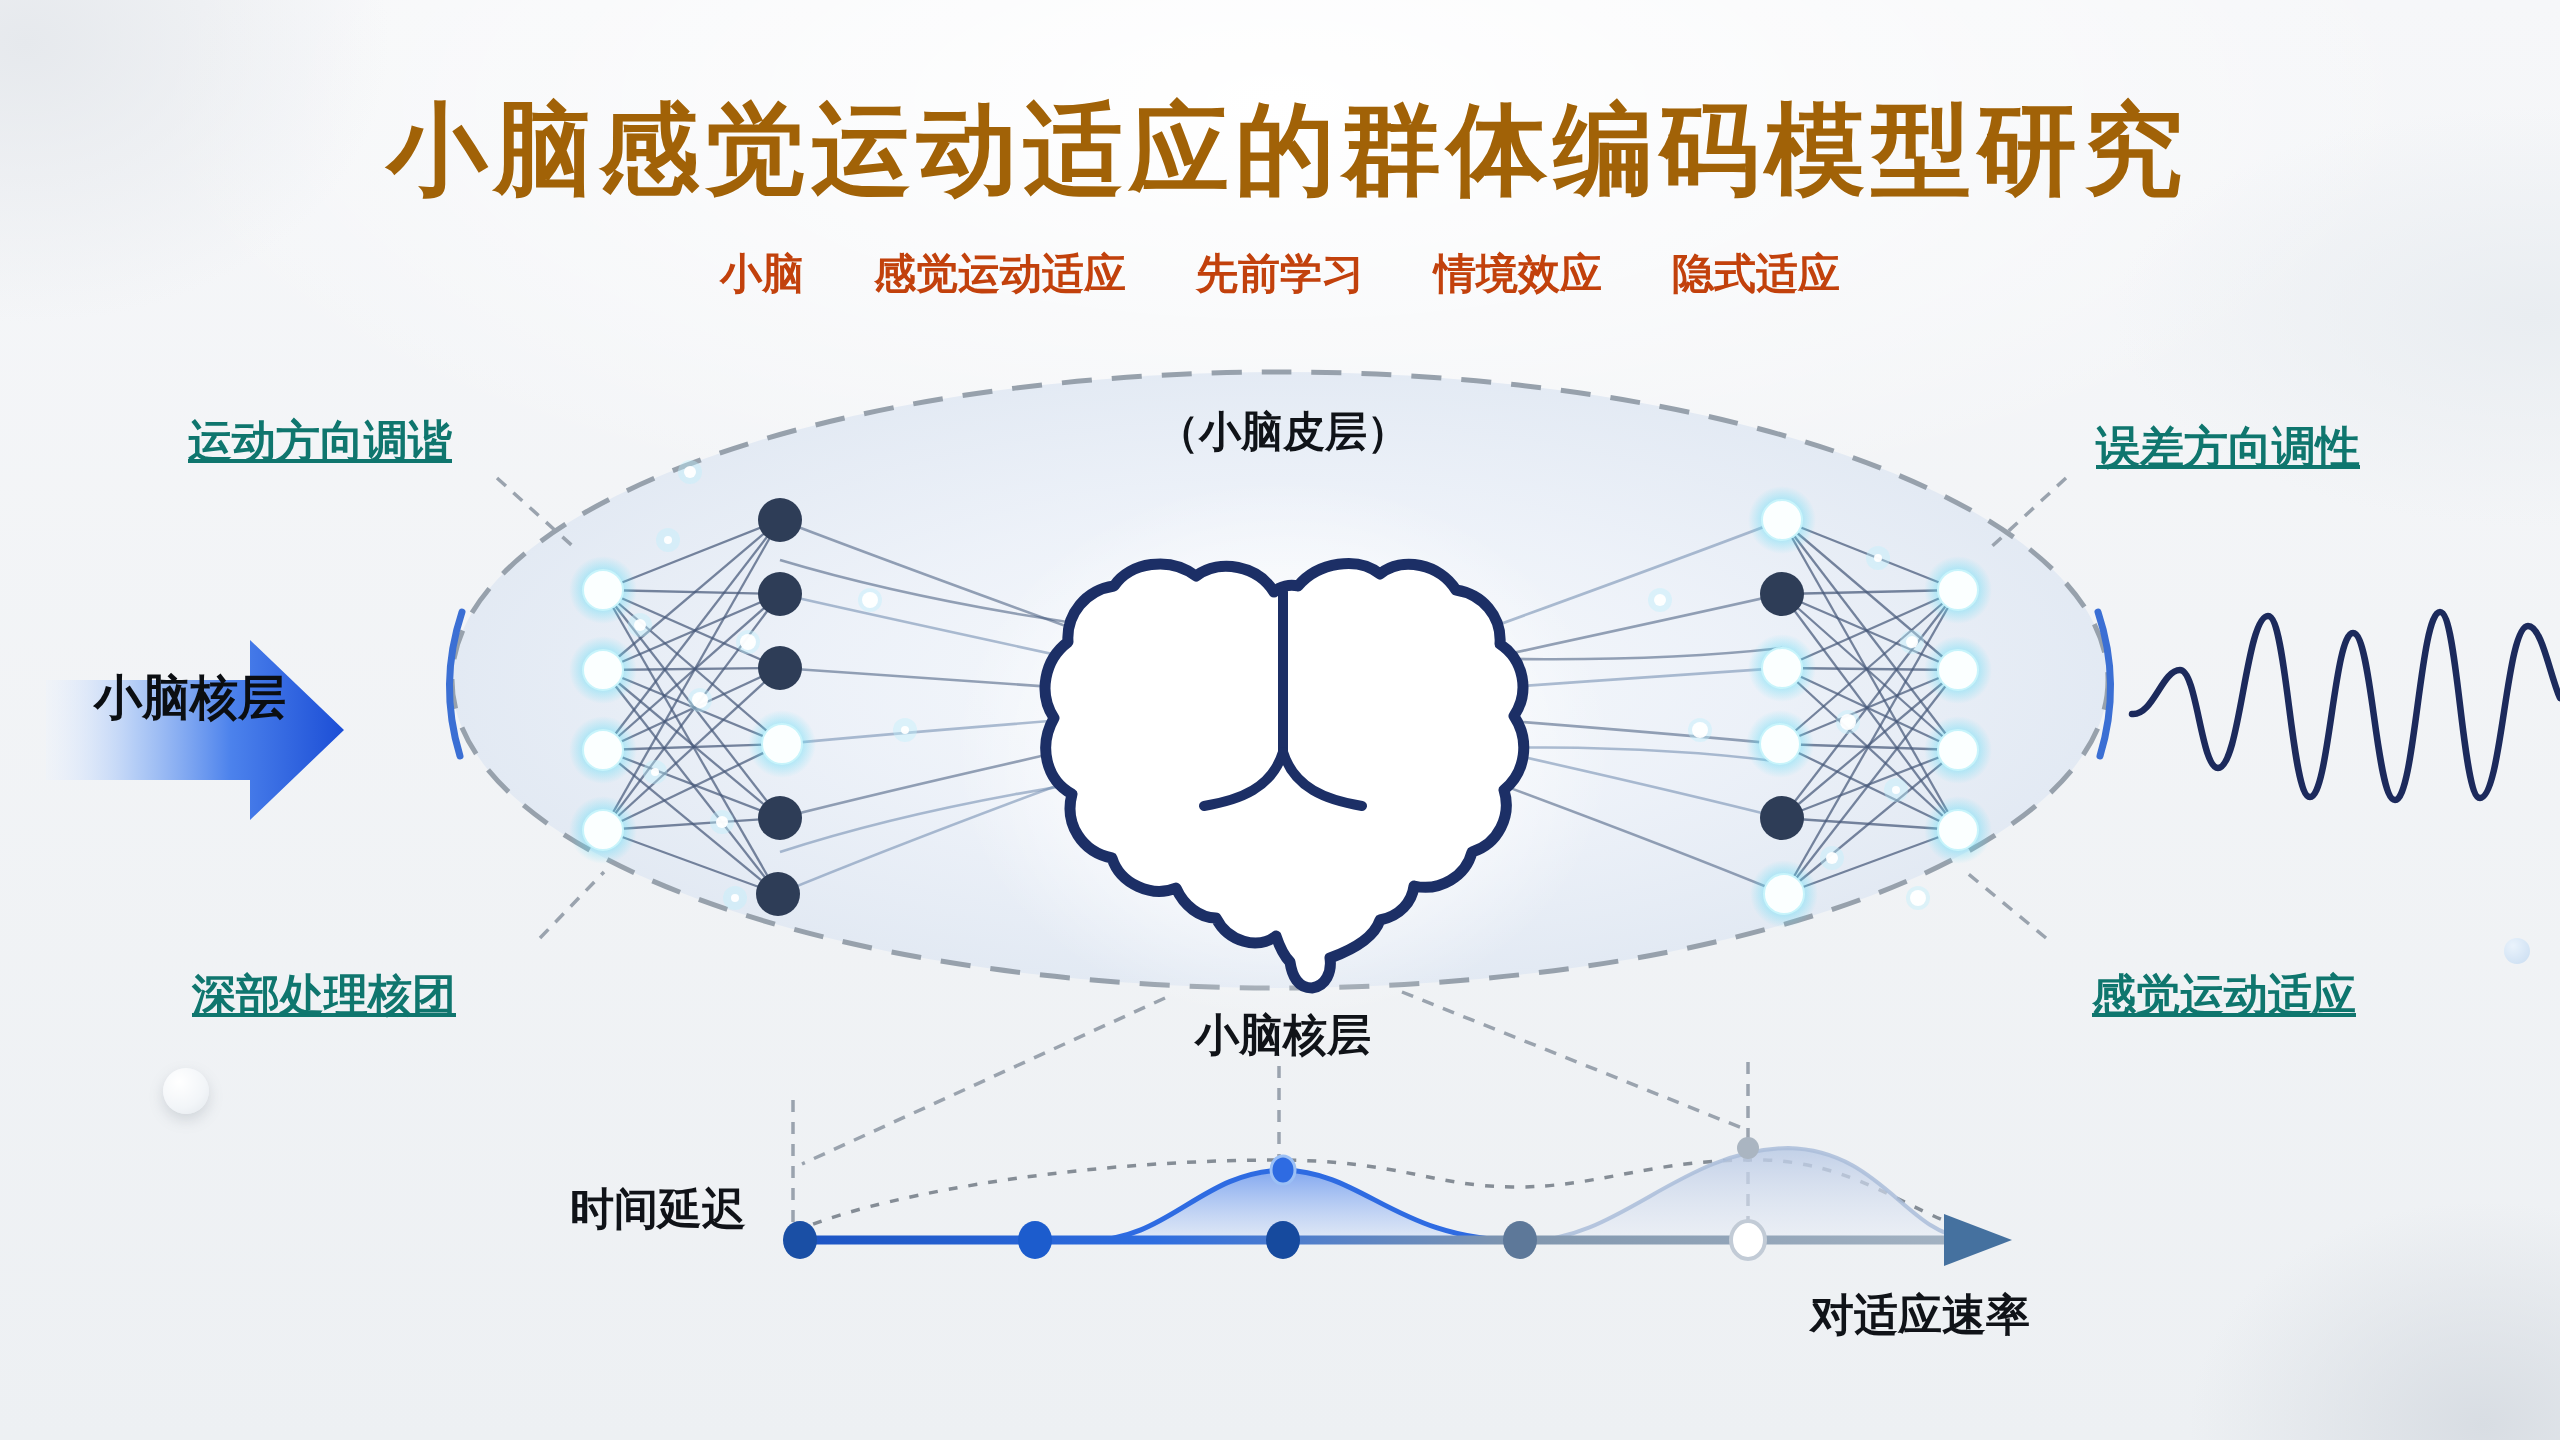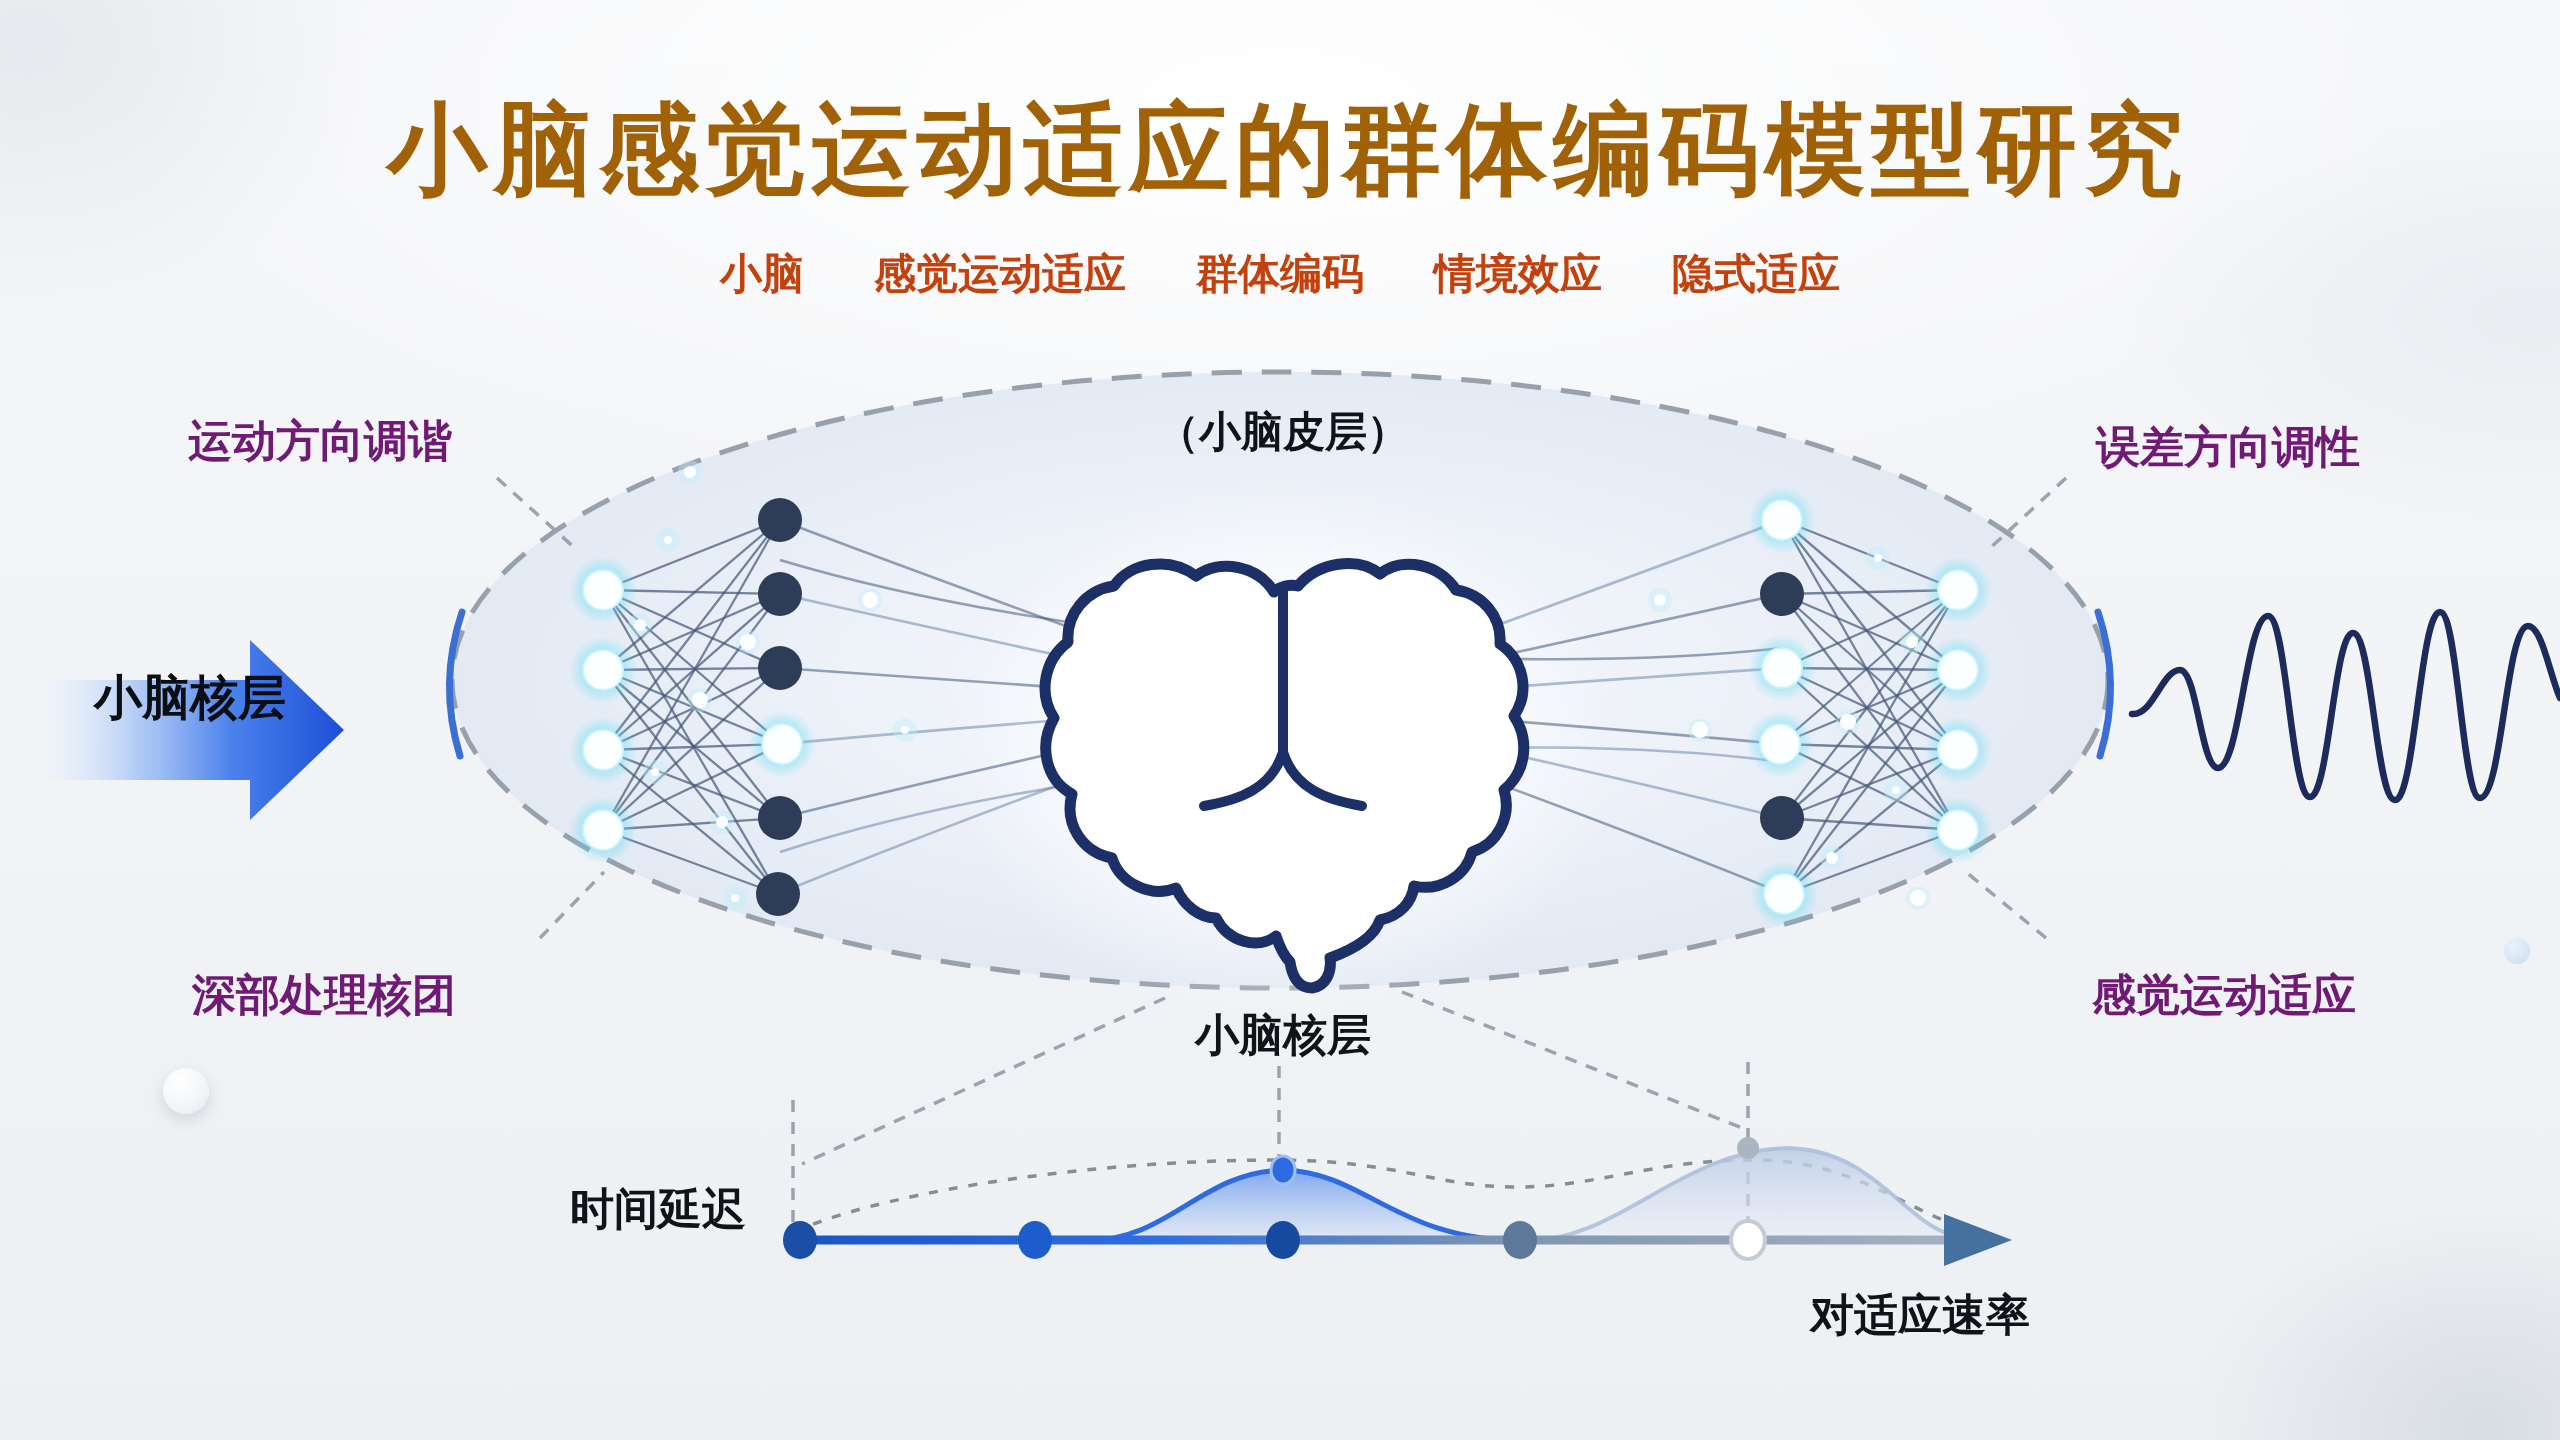--- a/index.html
+++ b/index.html
@@ -13,21 +13,21 @@
     background-image:
       radial-gradient(420px 320px at 97% 99%, #d8dde3 0%, rgba(216,221,227,0) 70%),
       radial-gradient(520px 400px at 1% 3%, #e6e9ed 0%, rgba(230,233,237,0) 70%),
       radial-gradient(600px 300px at 99% 22%, #e9edf1 0%, rgba(233,237,241,0) 70%),
       radial-gradient(1500px 560px at 50% 7%, #ffffff 0%, rgba(255,255,255,0) 78%),
       linear-gradient(180deg,#f6f7f9 0%, #edf0f3 100%);
   }
   .deco-circle{position:absolute;border-radius:50%;z-index:1;}
   svg.canvas{position:absolute;left:0;top:0;z-index:1;}
   .lbl{position:absolute;z-index:3;white-space:nowrap;font-weight:800;color:#101318;}
-  .navy{color:#701a75;}
+  .navy{color:#0f766e;text-decoration:underline;}
   .sz44{font-size:44px;}
   .sz42{font-size:42px;}
   .sz48{font-size:48px;}
   .center-x{left:1283px;transform:translateX(-50%);}
   .title{
     position:absolute;top:84px;left:8px;width:100%;text-align:center;z-index:3;
     font-size:100px;font-weight:900;color:#a16207;letter-spacing:6px;
   }
   .keywords{
     position:absolute;top:246px;left:0;width:100%;z-index:3;
@@ -292,21 +292,21 @@
            C2458,612 2462,798 2480,798
            C2502,798 2506,626 2528,626
            C2542,626 2550,676 2560,698" fill="none" stroke="#1c2a5c" stroke-width="6.5" stroke-linecap="round"></path>
 </svg>
 
 <div class="title">小脑感觉运动适应的群体编码模型研究</div>
 
 <div class="keywords">
   <span>小脑</span>
   <span>感觉运动适应</span>
-  <span>群体编码</span>
+  <span>先前学习</span>
   <span>情境效应</span>
   <span>隐式适应</span>
 </div>
 
 <div class="lbl navy sz44" style="left:188px;top:412px;">运动方向调谐</div>
 <div class="lbl sz42 center-x" style="top:404px;">（小脑皮层）</div>
 <div class="lbl navy sz44" style="left:2096px;top:418px;">误差方向调性</div>
 <div class="lbl sz48" style="left:94px;top:666px;color:#0b0e12;">小脑核层</div>
 <div class="lbl navy sz44" style="left:192px;top:966px;">深部处理核团</div>
 <div class="lbl sz44 center-x" style="top:1006px;">小脑核层</div>

